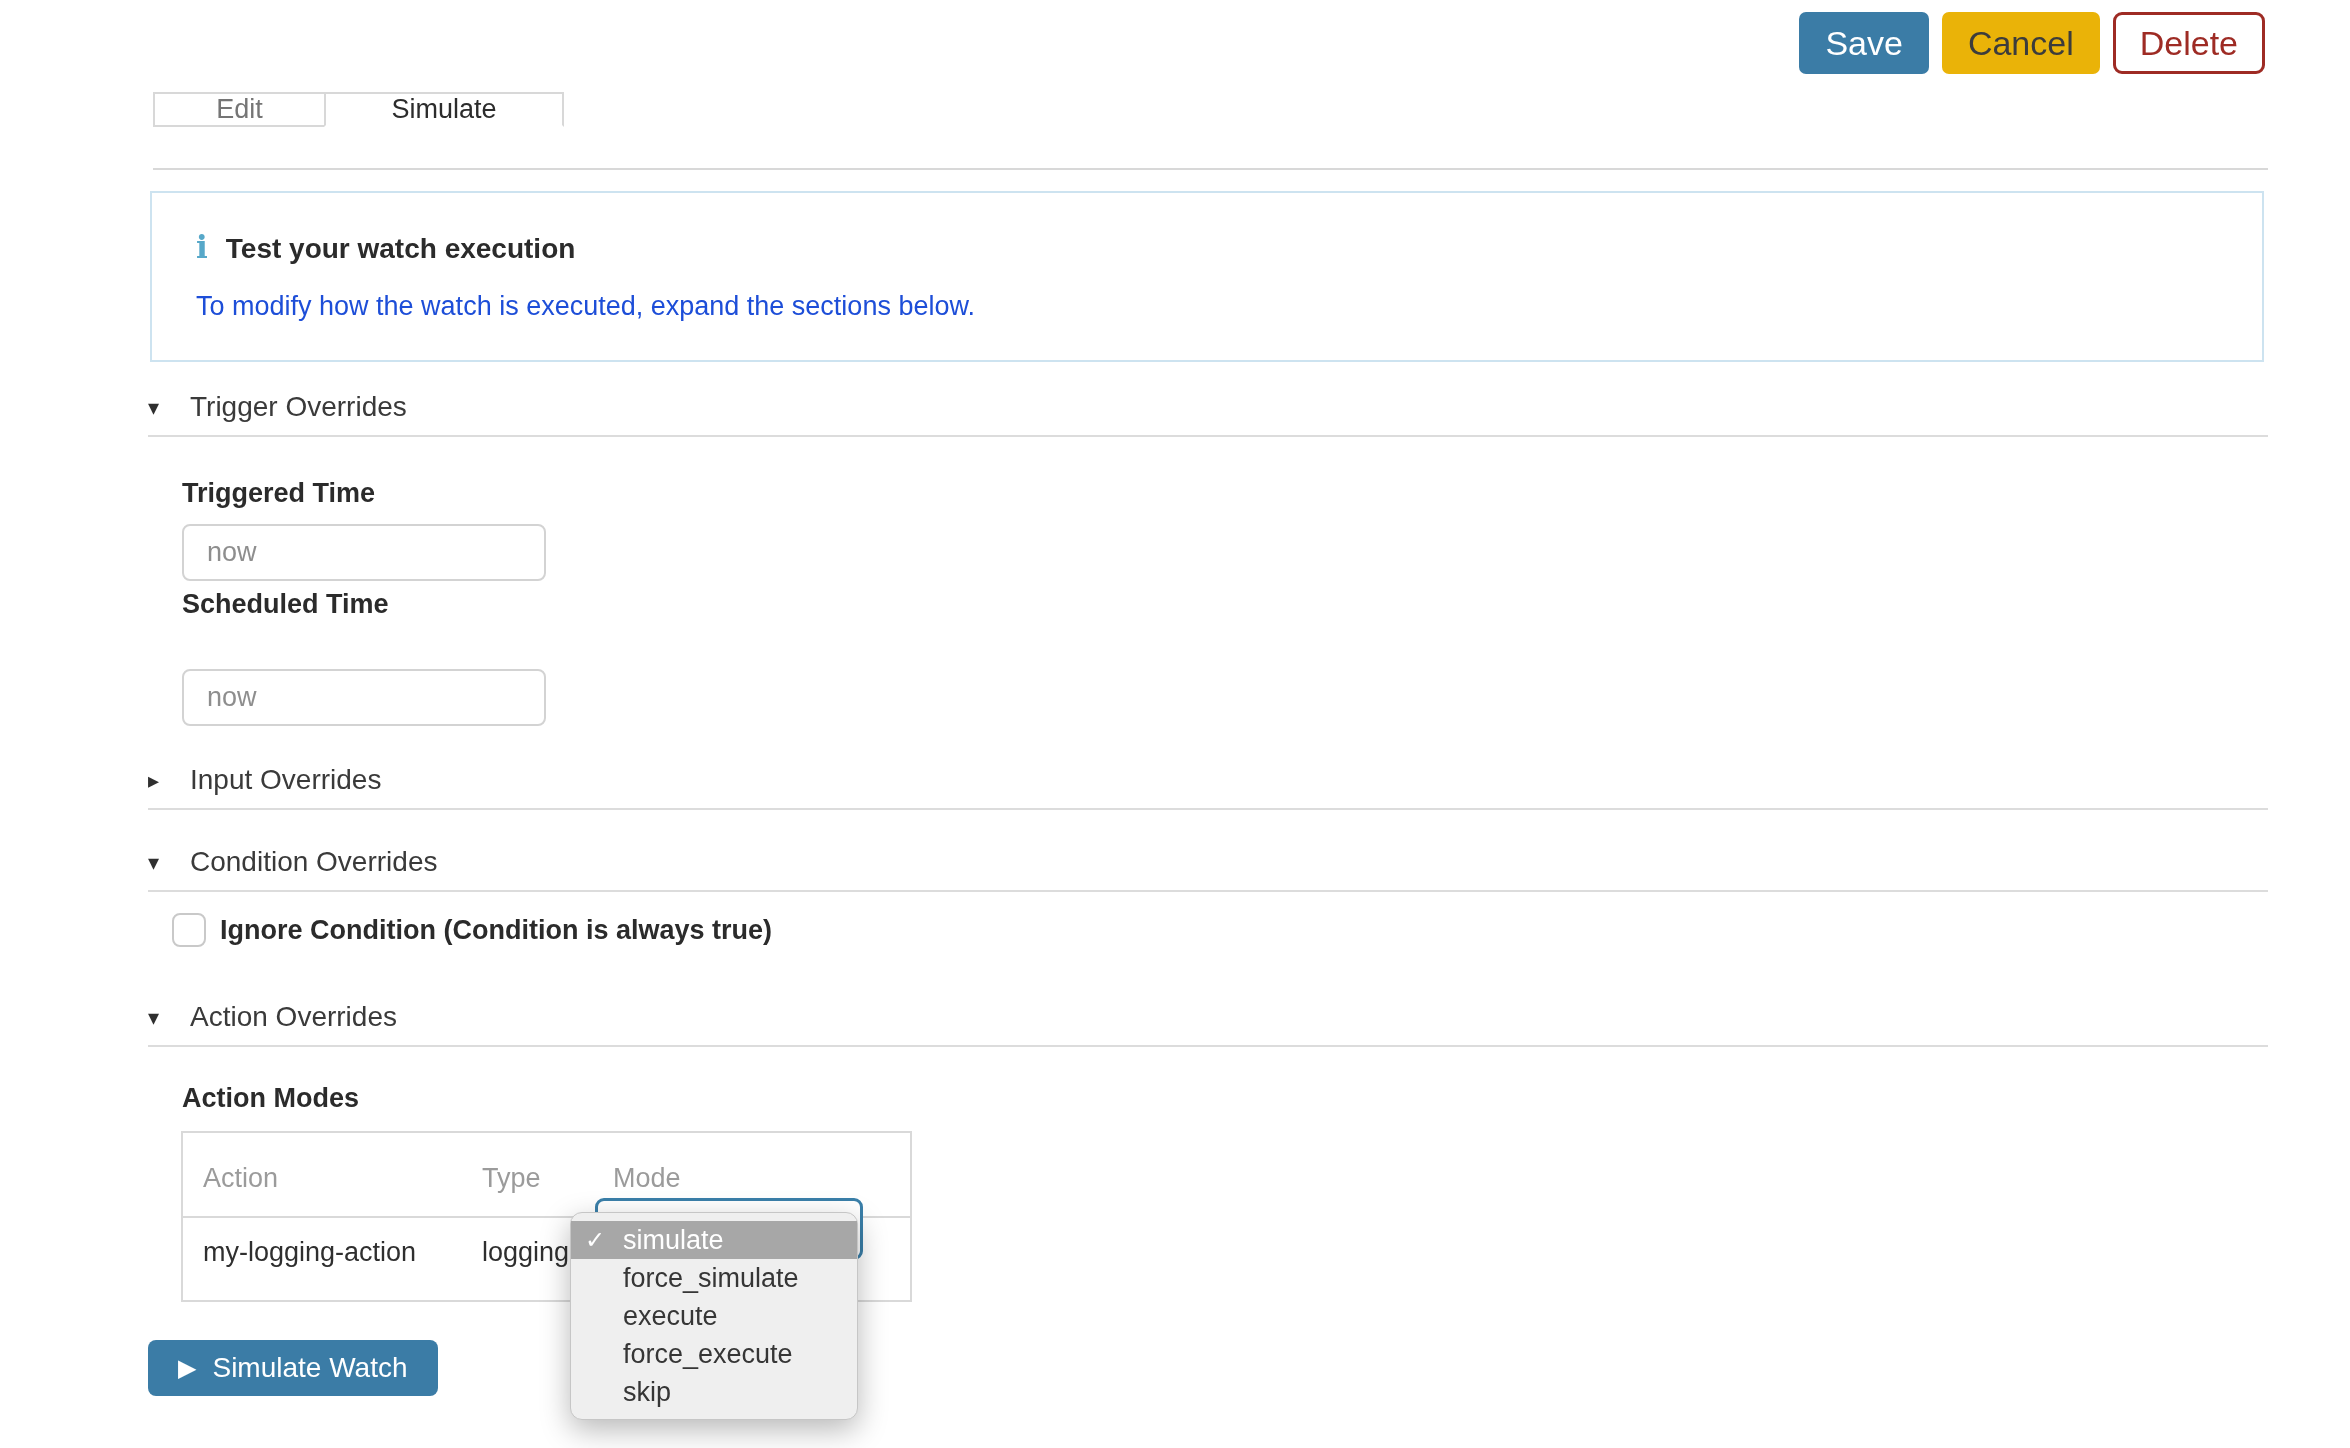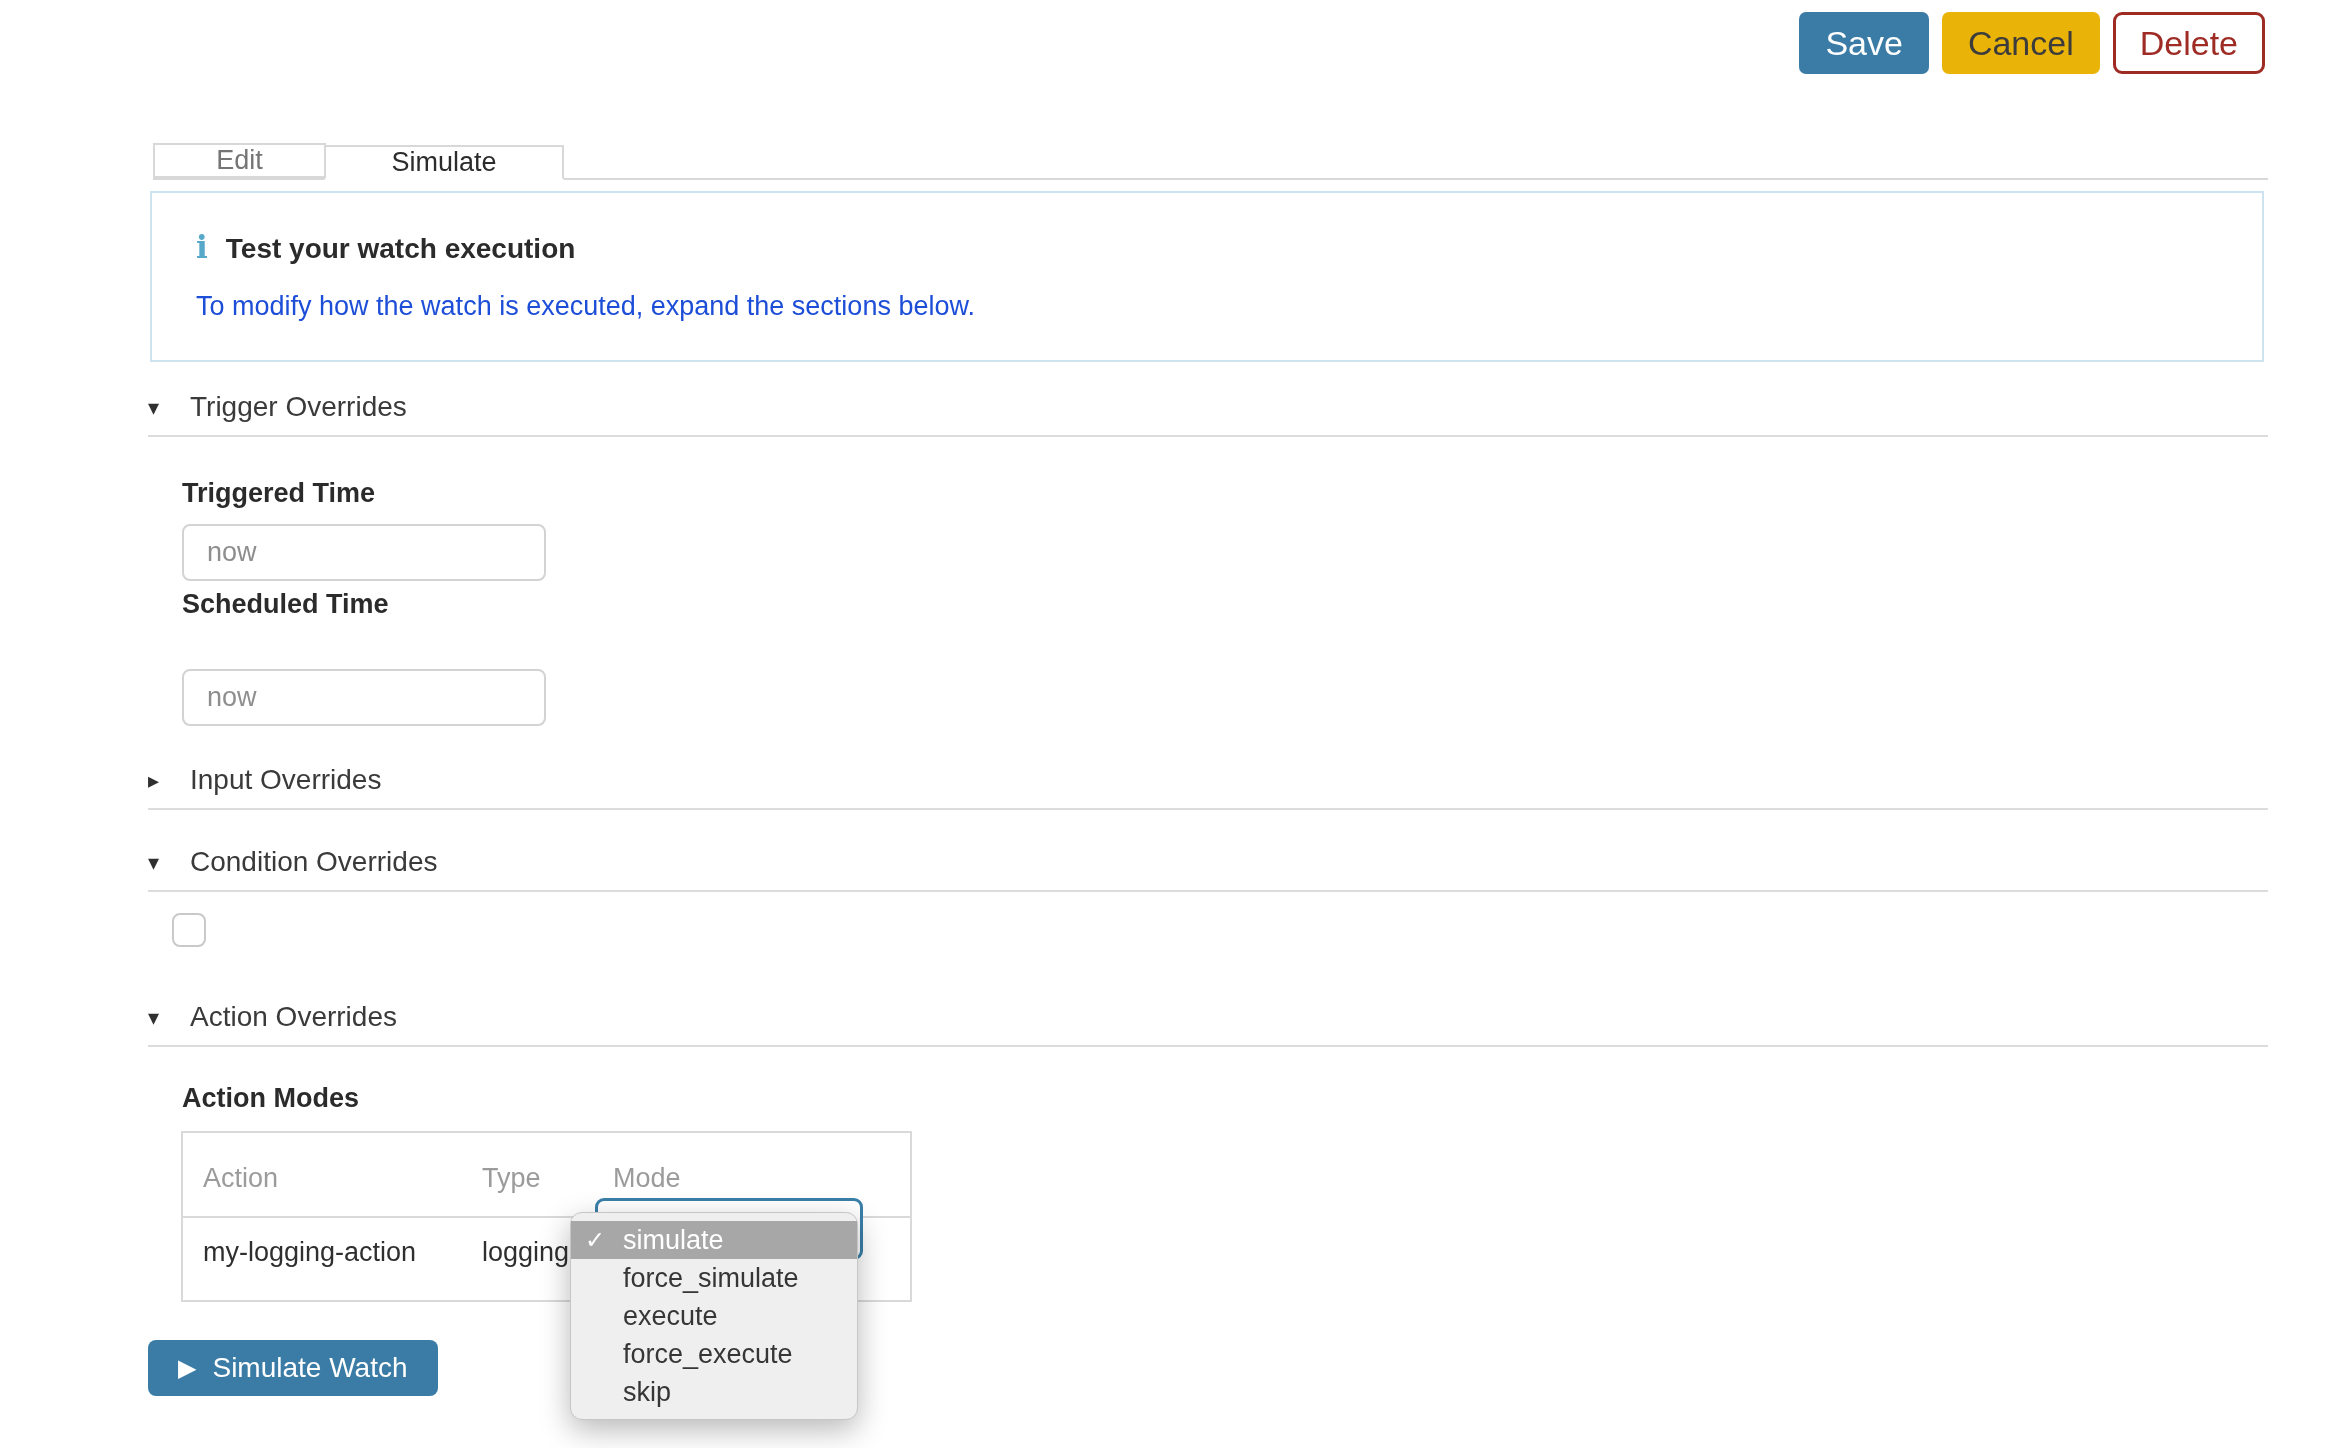--- a/index.html
+++ b/index.html
@@ -9,22 +9,22 @@
 
   
   .top-actions{position:absolute;top:12px;right:85px;display:flex;gap:13px;}
   .btn{font-family:"Liberation Sans",sans-serif;font-size:34px;line-height:1;
        border:none;border-radius:7px;padding:14px 26px;cursor:pointer;}
   .btn-save{background:#3b7ca6;color:#ffffff;}
   .btn-cancel{background:#eab308;color:#3c3c3c;}
   .btn-delete{background:#ffffff;color:#9e2b24;border:3px solid #9e2b24;border-radius:9px;padding:11px 24px;}
 
   
-  .tabbar{position:absolute;left:153px;top:102px;width:2115px;height:76px;
-          border-bottom:2px solid #d8d8d8;display:flex;align-items:flex-end;}
+  .tabbar{position:absolute;left:153px;top:92px;width:2115px;height:76px;
+          border-bottom:2px solid #d8d8d8;display:flex;align-items:flex-start;}
   .tab{box-sizing:border-box;border:2px solid #d8d8d8;background:#fff;
        display:flex;align-items:center;justify-content:center;
        font-size:27px;cursor:pointer;}
   .tab-edit{width:173px;color:#757575;}
   .tab-active{width:240px;margin-left:-2px;color:#2c2c2c;
               border-bottom:2px solid #ffffff;margin-bottom:-2px;z-index:2;}
 
   
   .callout{position:absolute;left:150px;top:191px;width:2114px;height:171px;
            box-sizing:border-box;border:2px solid #cde3f0;background:#ffffff;
@@ -127,20 +127,21 @@
   <div class="divider" style="top:808px;"></div>
 
   <div class="sec" style="top:846px;">
     <span class="tri">▾</span>
     <span>Condition Overrides</span>
   </div>
   <div class="divider" style="top:890px;"></div>
 
   <div class="check-row">
     <span class="checkbox"></span>
+    <span class="check-label">Ignore Condition (Condition is always true)</span>
   </div>
 
   <div class="sec" style="top:1001px;">
     <span class="tri">▾</span>
     <span>Action Overrides</span>
   </div>
   <div class="divider" style="top:1045px;"></div>
 
   <div class="field-label" style="top:1083px;">Action Modes</div>
 

